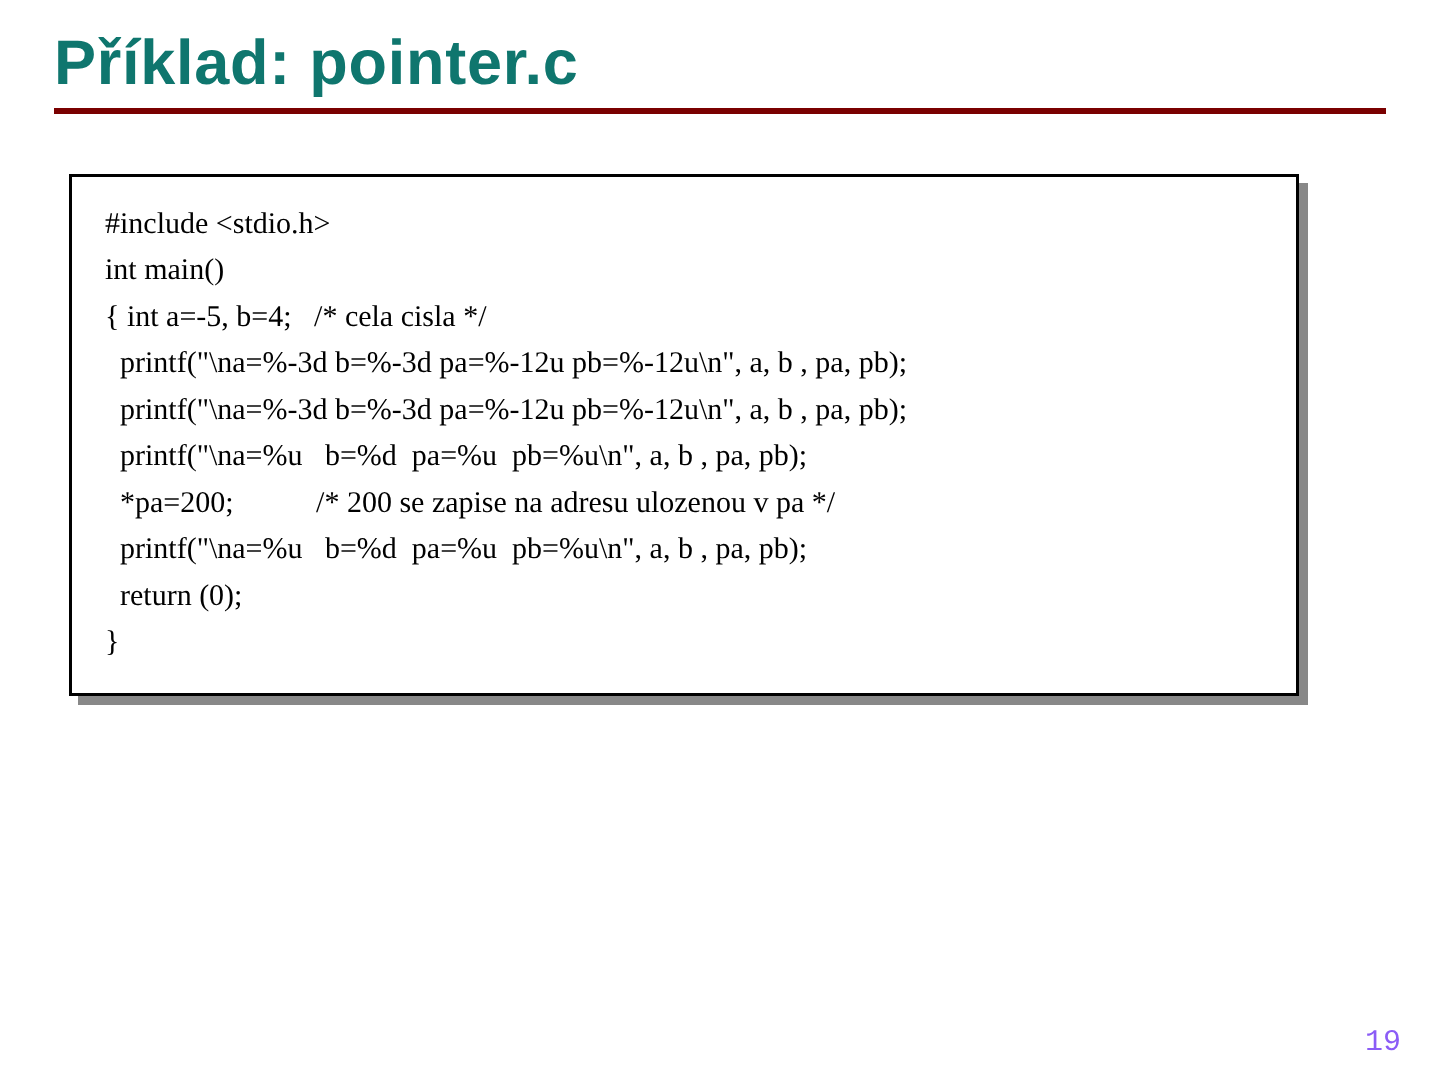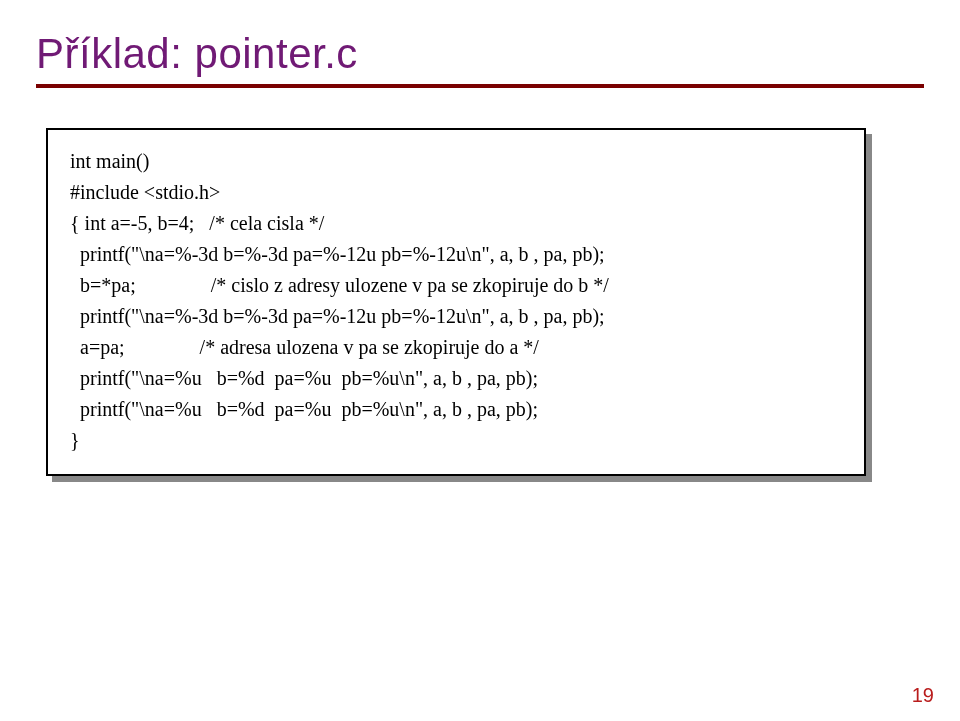--- a/index.html
+++ b/index.html
@@ -14,23 +14,23 @@
   .page {
     width: 960px;
     height: 721px;
     position: relative;
     box-sizing: border-box;
     padding: 18px 36px 0 36px;
   }
   .title {
     font-size: 42px;
     letter-spacing: 0.5px;
-    color: #701a75;
-    margin: 12px 0 6px 0;
-    font-weight: normal;
+    color: #0f766e;
+    margin: 0 0 6px 0;
+    font-weight: bold;
   }
   .rule {
     height: 0;
     border: none;
     border-top: 4px solid #7a0000;
     margin: 0 0 40px 0;
     width: 100%;
   }
   .code-box {
     border: 2px solid #000;
@@ -45,40 +45,40 @@
     font-size: 20px;
     color: #000;
     line-height: 1.55;
     white-space: pre;
   }
   .page-num {
     position: absolute;
     right: 26px;
     bottom: 14px;
     font-size: 20px;
-    color: #b91c1c;
-    font-family: Liberation Sans, sans-serif;
+    color: #8b5cf6;
+    font-family: Liberation Mono, monospace;
   }
 </style>
 </head>
 <body>
 
 <div class="page">
 
   <h1 class="title">Příklad: pointer.c</h1>
   <hr class="rule">
 
   <div class="code-box">
+    <div class="code-line">#include &lt;stdio.h&gt;</div>
     <div class="code-line">int main()</div>
-    <div class="code-line">#include &lt;stdio.h&gt;</div>
     <div class="code-line">{ int a=-5, b=4;   /* cela cisla */</div>
     <div class="code-line">  printf("\na=%-3d b=%-3d pa=%-12u pb=%-12u\n", a, b , pa, pb);</div>
-    <div class="code-line">  b=*pa;               /* cislo z adresy ulozene v pa se zkopiruje do b */</div>
     <div class="code-line">  printf("\na=%-3d b=%-3d pa=%-12u pb=%-12u\n", a, b , pa, pb);</div>
-    <div class="code-line">  a=pa;               /* adresa ulozena v pa se zkopiruje do a */</div>
     <div class="code-line">  printf("\na=%u   b=%d  pa=%u  pb=%u\n", a, b , pa, pb);</div>
+    <div class="code-line">  *pa=200;           /* 200 se zapise na adresu ulozenou v pa */</div>
     <div class="code-line">  printf("\na=%u   b=%d  pa=%u  pb=%u\n", a, b , pa, pb);</div>
+    <div class="code-line">  return (0);</div>
     <div class="code-line">}</div>
   </div>
 
   <div class="page-num">19</div>
 
 </div>
 
 </body></html>

